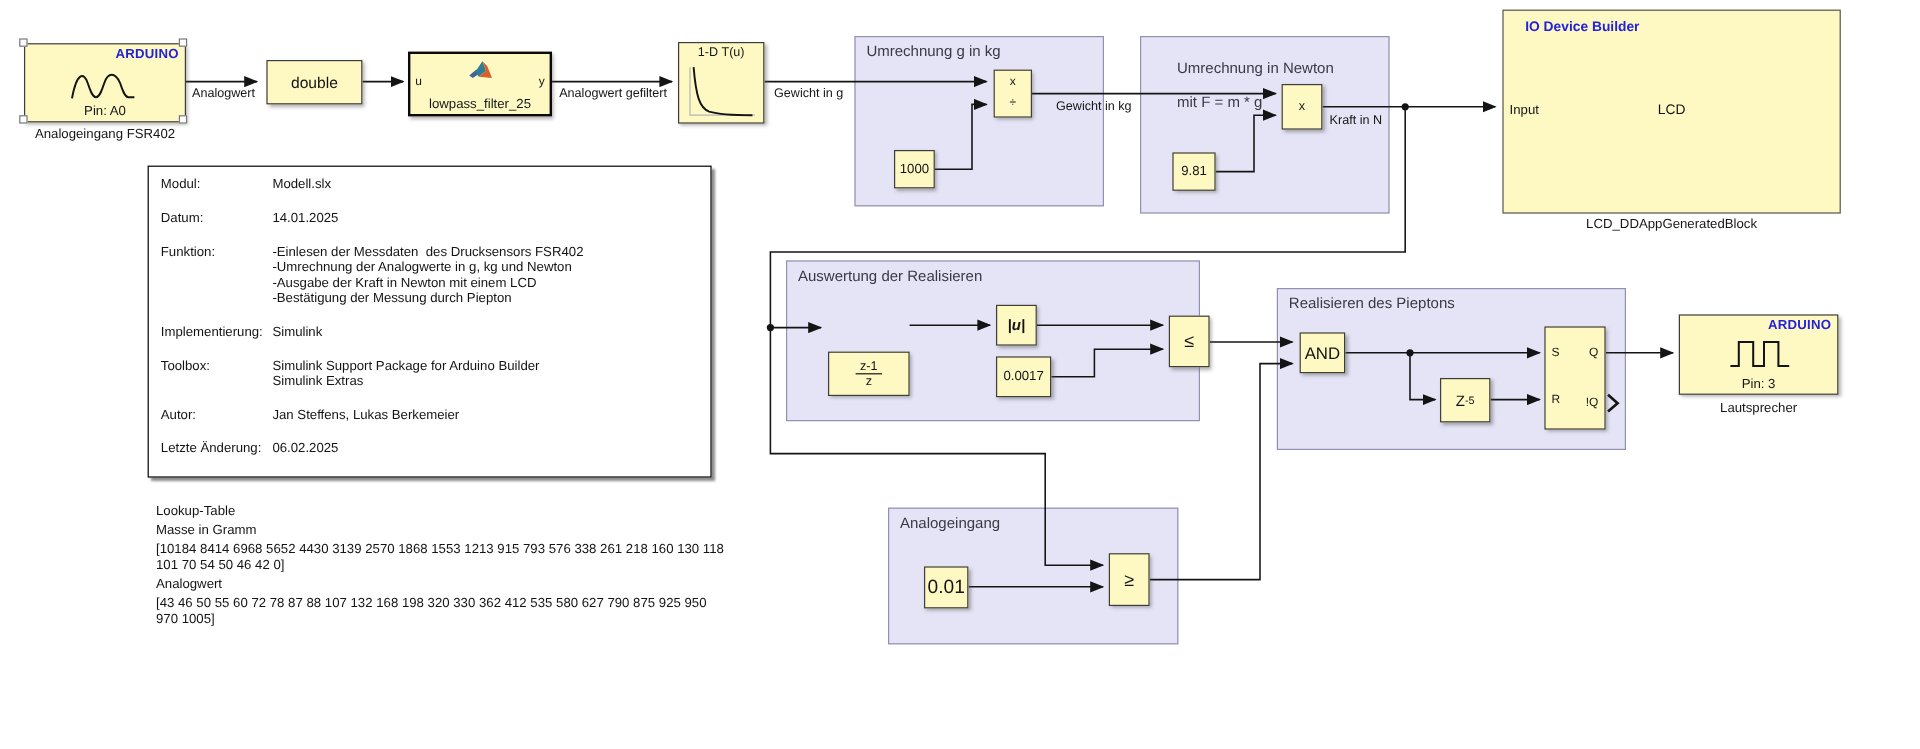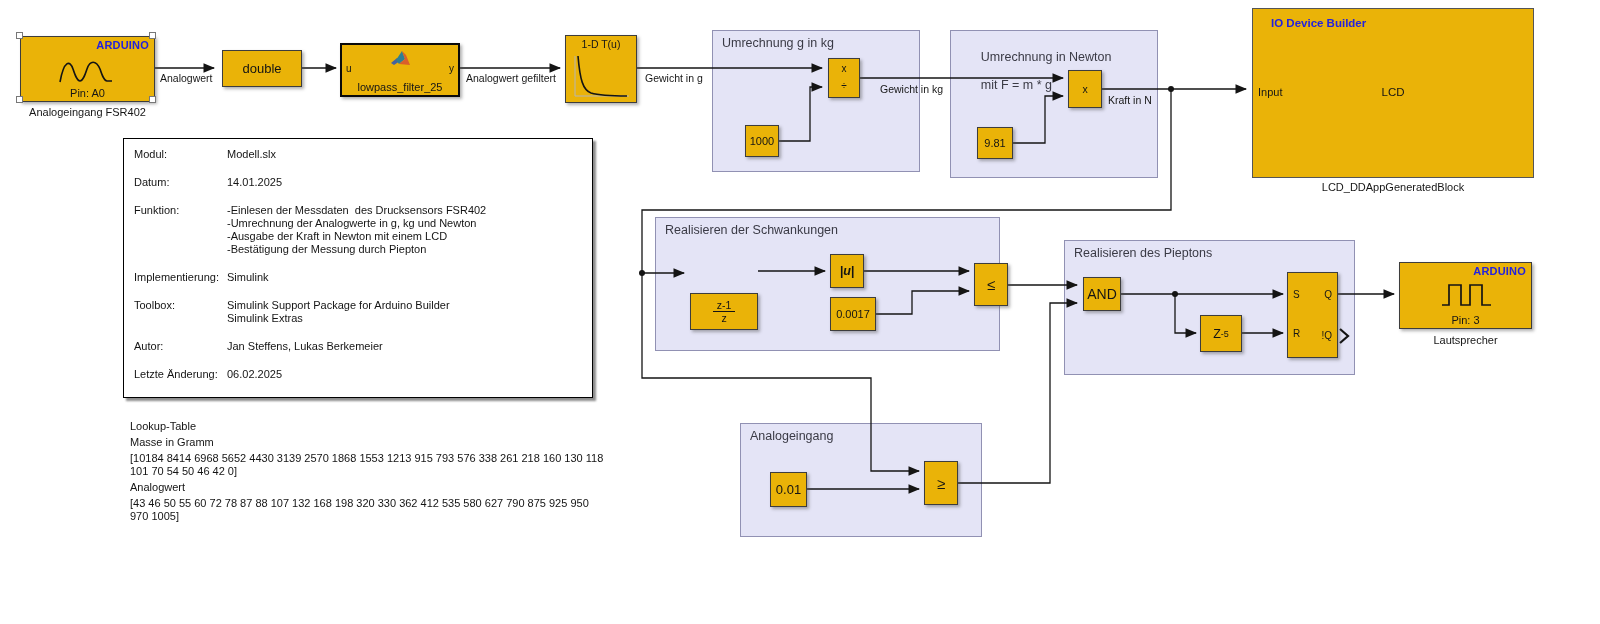--- a/index.html
+++ b/index.html
@@ -1,21 +1,21 @@
 <!DOCTYPE html>
 <html><head>
 <meta charset="utf-8">
 <style>
   html,body{margin:0;padding:0;background:#fff;}
   #canvas{position:relative;width:1600px;height:624px;background:#ffffff;overflow:hidden;
           font-family:"Liberation Sans", sans-serif;color:#141414;}
   .area{position:absolute;background:#e4e4f6;border:1px solid #9191b3;z-index:1;box-sizing:border-box;padding-left:16px;}
   .area-title{position:absolute;left:9px;top:5px;font-size:12.5px;color:#3a3a45;white-space:pre;z-index:2;}
   #wires{position:absolute;left:0;top:0;z-index:2;}
-  .block{position:absolute;background:#eab308;border:1.4px solid #3d3d3d;box-sizing:border-box;
+  .block{position:absolute;background:#fef9c3;border:1.4px solid #3d3d3d;box-sizing:border-box;
          box-shadow:2px 2px 3px rgba(80,80,80,.45);z-index:3;}
   .thick{border:2.4px solid #0a0a0a;}
   .caption{position:absolute;font-size:11px;text-align:center;z-index:3;color:#161616;}
   .badge{position:absolute;top:2px;right:5px;font-size:11px;color:#2222dd;font-weight:bold;letter-spacing:.2px;}
   .center-text{display:flex;align-items:center;justify-content:center;width:100%;height:100%;}
   .siglabel{position:absolute;font-size:10.5px;color:#161616;z-index:4;white-space:nowrap;}
   .portlabel{position:absolute;font-size:10px;color:#161616;}
   .handle{position:absolute;width:7px;height:7px;background:#fff;border:1px solid #777;z-index:5;box-sizing:border-box;}
   .annbox{position:absolute;left:123px;top:138px;width:470px;height:260px;background:#fff;
           border:1.8px solid #000;box-shadow:3px 3px 2px rgba(0,0,0,.45);z-index:3;
@@ -38,21 +38,21 @@
   <div class="area" style="left:712px;top:30px;width:208px;height:142px;">
     <div class="area-title">Umrechnung g in kg</div>
   </div>
   <div class="area" style="left:950px;top:30px;width:208px;height:148px;">
     <div class="area-title">
       <span>Umrechnung in Newton</span><br>
       <span>mit F = m * g</span>
     </div>
   </div>
   <div class="area" style="left:655px;top:217px;width:345px;height:134px;">
-    <div class="area-title">Realisieren der Schwankungen</div>
+    <div class="area-title">Auswertung der Realisieren</div>
   </div>
   <div class="area" style="left:1064px;top:240px;width:291px;height:135px;">
     <div class="area-title">Realisieren des Pieptons</div>
   </div>
   <div class="area" style="left:740px;top:423px;width:242px;height:114px;">
     <div class="area-title">Analogeingang</div>
   </div>
 
   <svg id="wires" width="1600" height="624">
     <defs>
@@ -192,21 +192,21 @@
   <div class="block" style="left:1399px;top:262px;width:133px;height:67px;">
     <div class="badge">ARDUINO</div>
     <svg width="56" height="28" style="position:absolute;left:39px;top:17px;">
       <path d="M3,25 L10,25 L10,5 L22,5 L22,25 L31,25 L31,5 L43,5 L43,25 L52,25" fill="none" stroke="#141414" stroke-width="1.7"></path>
     </svg>
     <div class="caption" style="left:0;right:0;bottom:2px;">Pin: 3</div>
   </div>
   <div class="caption" style="left:1399px;top:334px;width:133px;">Lautsprecher</div>
 
   <div class="block" style="left:770px;top:472px;width:37px;height:35px;">
-    <div class="center-text" style="font-size:13px;">0.01</div>
+    <div class="center-text" style="font-size:16px;">0.01</div>
   </div>
 
   <div class="block" style="left:924px;top:461px;width:34px;height:44px;">
     <div class="center-text" style="font-size:15px;">≥</div>
   </div>
 
   <div class="siglabel" style="left:160px;top:72px;">Analogwert</div>
   <div class="siglabel" style="left:466px;top:72px;">Analogwert gefiltert</div>
   <div class="siglabel" style="left:645px;top:72px;">Gewicht in g</div>
   <div class="siglabel" style="left:880px;top:83px;">Gewicht in kg</div>

